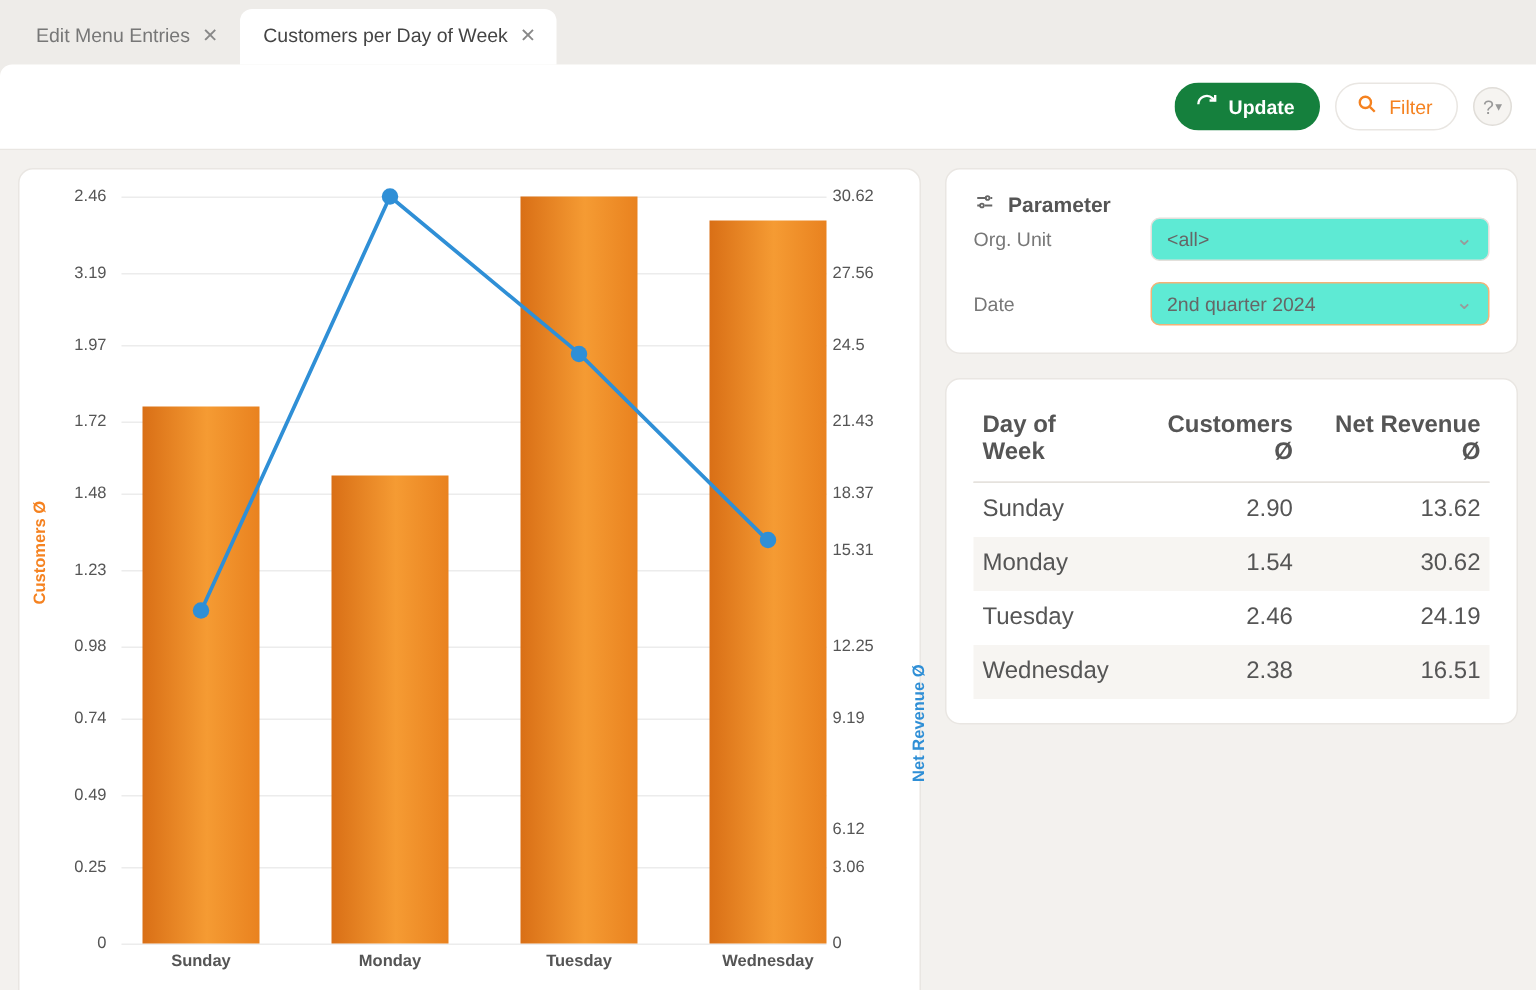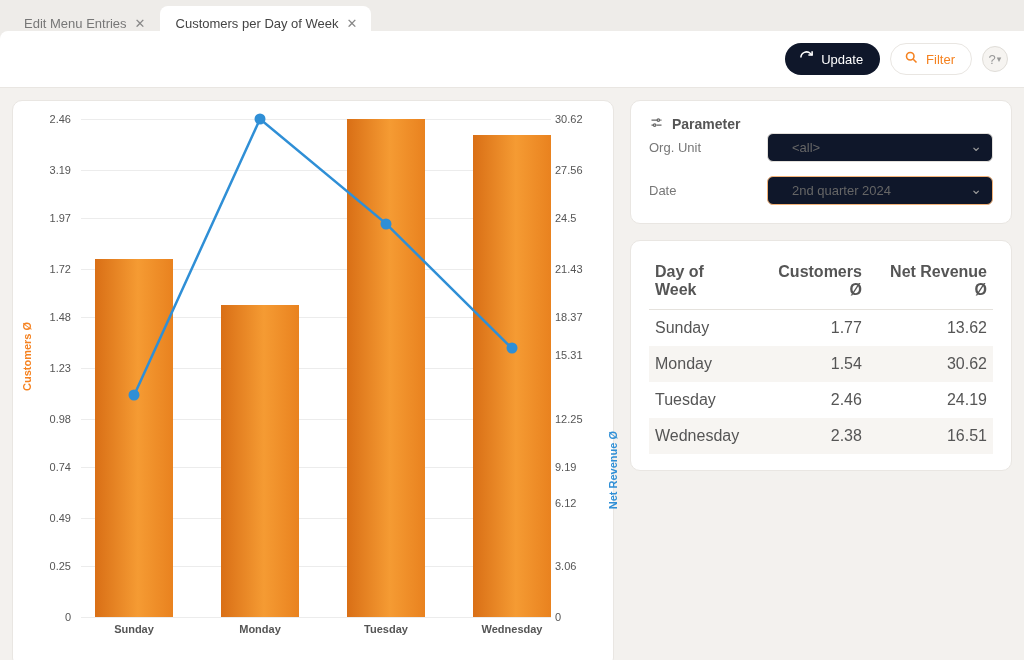--- a/index.html
+++ b/index.html
@@ -16,21 +16,21 @@
     display: flex;
     align-items: flex-end;
     padding: 6px 8px 0 8px;
     gap: 0;
     background: #eeece9;
   }
   .tab {
     display: flex;
     align-items: center;
     gap: 8px;
-    padding: 10px 14px 0 16px;
+    padding: 10px 14px 12px 16px;
     border-radius: 8px 8px 0 0;
     font-size: 13px;
     color: #777;
     cursor: pointer;
   }
   .tab.active {
     background: #ffffff;
     color: #444;
     font-weight: 500;
   }
@@ -49,23 +49,23 @@
     display: inline-flex;
     align-items: center;
     gap: 7px;
     font-size: 13px;
     border-radius: 18px;
     padding: 6px 16px 6px 13px;
     cursor: pointer;
     border: 1px solid transparent;
   }
   .btn-update {
-    background: #0f172a;
+    background: #15803d;
     color: #fff;
-    font-weight: 400;
+    font-weight: 700;
   }
   .btn-filter {
     background: #fff;
     border: 1px solid #e9e6e2;
     color: #f58220;
     font-weight: 500;
   }
   .help-btn {
     width: 26px; height: 26px;
     border-radius: 50%;
@@ -110,22 +110,22 @@
   }
   .form-row label {
     flex: 0 0 118px;
     color: #777;
     font-size: 13px;
   }
   .select {
     flex: 1;
     border: 1px solid #e3e0db;
     border-radius: 6px;
-    padding: 6px 28px 6px 24px;
-    background: #0f172a;
+    padding: 6px 28px 6px 10px;
+    background: #5eead4;
     color: #666;
     font-size: 13px;
     position: relative;
     cursor: pointer;
   }
   .select.orange { border-color: #f3b277; }
   .select::after {
     content: "⌄";
     position: absolute;
     right: 10px; top: 4px;
@@ -335,21 +335,21 @@
         <div class="axis-l" style="top: 267px;">1.23</div>
         <div class="axis-l" style="top: 216.39px;">1.48</div>
         <div class="axis-l" style="top: 167.805px;">1.72</div>
         <div class="axis-l" style="top: 117.195px;">1.97</div>
         <div class="axis-l" style="top: 68.6098px;">3.19</div>
         <div class="axis-l" style="top: 18px;">2.46</div>
       </div>
     <div id="rticks">
         <div class="axis-r" style="top: 516px;">0</div>
         <div class="axis-r" style="top: 465.39px;">3.06</div>
-        <div class="axis-r" style="top: 402px;">6.12</div>
+        <div class="axis-r" style="top: 440px;">6.12</div>
         <div class="axis-r" style="top: 366.195px;">9.19</div>
         <div class="axis-r" style="top: 317.61px;">12.25</div>
         <div class="axis-r" style="top: 254px;">15.31</div>
         <div class="axis-r" style="top: 216.39px;">18.37</div>
         <div class="axis-r" style="top: 167.805px;">21.43</div>
         <div class="axis-r" style="top: 117.195px;">24.5</div>
         <div class="axis-r" style="top: 68.6098px;">27.56</div>
         <div class="axis-r" style="top: 18px;">30.62</div>
       </div>
   </div>
@@ -385,21 +385,21 @@
         <thead>
           <tr>
             <th>Day of Week</th>
             <th class="num">Customers Ø</th>
             <th class="num">Net Revenue Ø</th>
           </tr>
         </thead>
         <tbody id="tbody">
             <tr>
               <td>Sunday</td>
-    <td class="num">1.77</td>
+    <td class="num">2.90</td>
     <td class="num">13.62</td>
             </tr>
             <tr class="alt">
               <td>Monday</td>
     <td class="num">1.54</td>
     <td class="num">30.62</td>
             </tr>
             <tr>
               <td>Tuesday</td>
     <td class="num">2.46</td>

